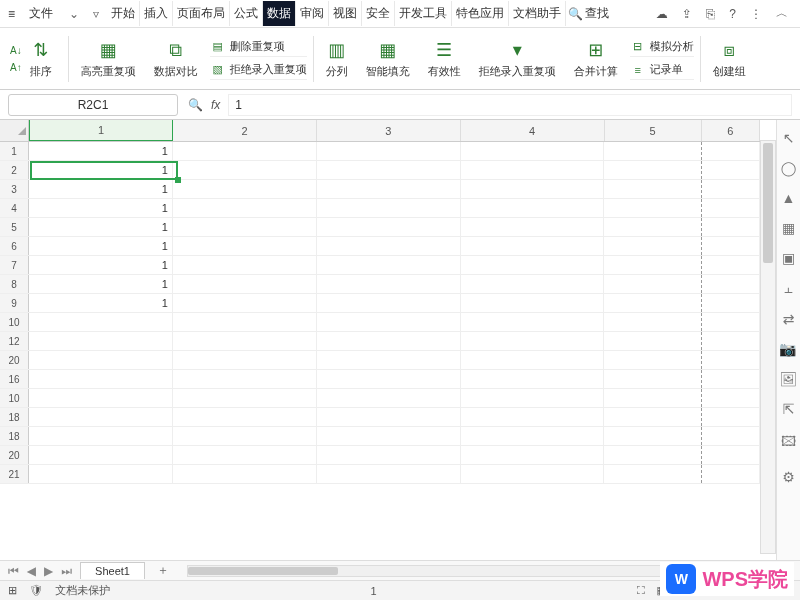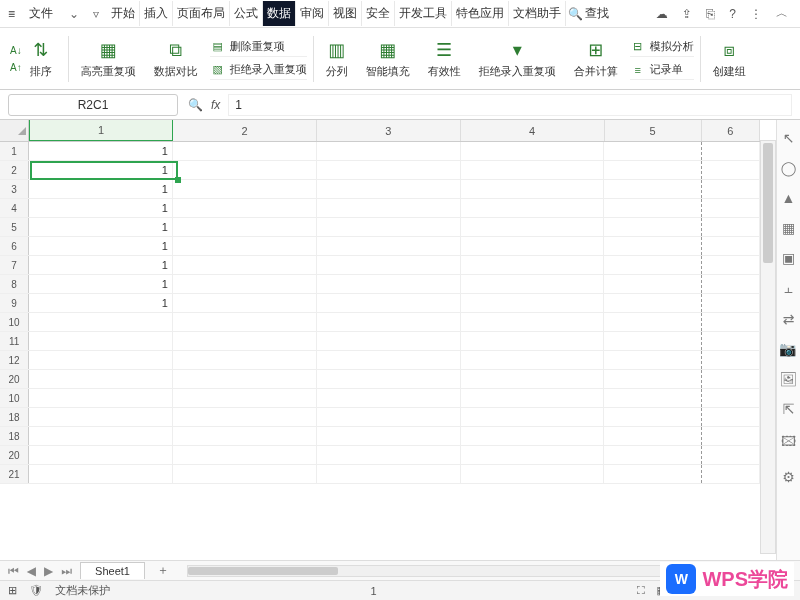--- a/index.html
+++ b/index.html
@@ -271,39 +271,39 @@
       <div class="row">
         <div class="rh">10</div>
         <div class="cell" style=""></div>
         <div class="cell" style=""></div>
         <div class="cell" style=""></div>
         <div class="cell" style=""></div>
         <div class="cell c5" style="width:100px"></div>
         <div class="cell" style="width:60px"></div>
       </div>
       <div class="row">
-        <div class="rh">11</div>
-        <div class="cell" style=""></div>
-        <div class="cell" style=""></div>
-        <div class="cell" style=""></div>
-        <div class="cell" style=""></div>
-        <div class="cell c5" style="width:100px"></div>
-        <div class="cell" style="width:60px"></div>
-      </div>
-      <div class="row">
         <div class="rh">12</div>
         <div class="cell" style=""></div>
         <div class="cell" style=""></div>
         <div class="cell" style=""></div>
         <div class="cell" style=""></div>
         <div class="cell c5" style="width:100px"></div>
         <div class="cell" style="width:60px"></div>
       </div>
       <div class="row">
         <div class="rh">20</div>
+        <div class="cell" style=""></div>
+        <div class="cell" style=""></div>
+        <div class="cell" style=""></div>
+        <div class="cell" style=""></div>
+        <div class="cell c5" style="width:100px"></div>
+        <div class="cell" style="width:60px"></div>
+      </div>
+      <div class="row">
+        <div class="rh">16</div>
         <div class="cell" style=""></div>
         <div class="cell" style=""></div>
         <div class="cell" style=""></div>
         <div class="cell" style=""></div>
         <div class="cell c5" style="width:100px"></div>
         <div class="cell" style="width:60px"></div>
       </div>
       <div class="row">
         <div class="rh">10</div>
         <div class="cell" style=""></div>

